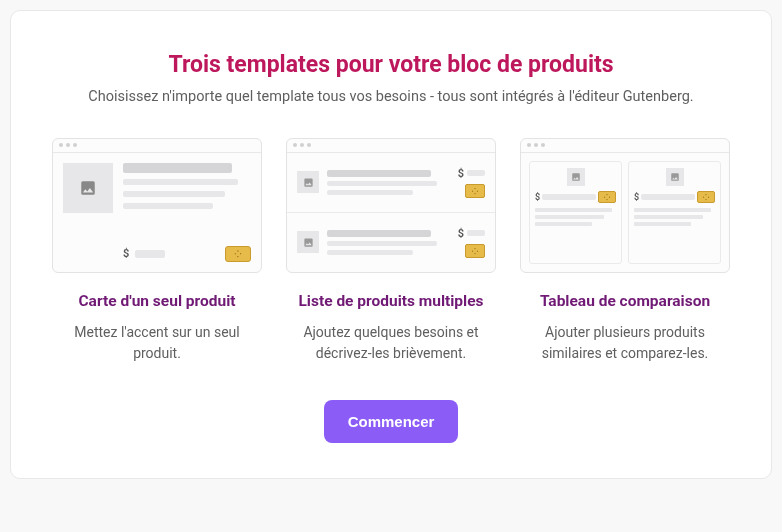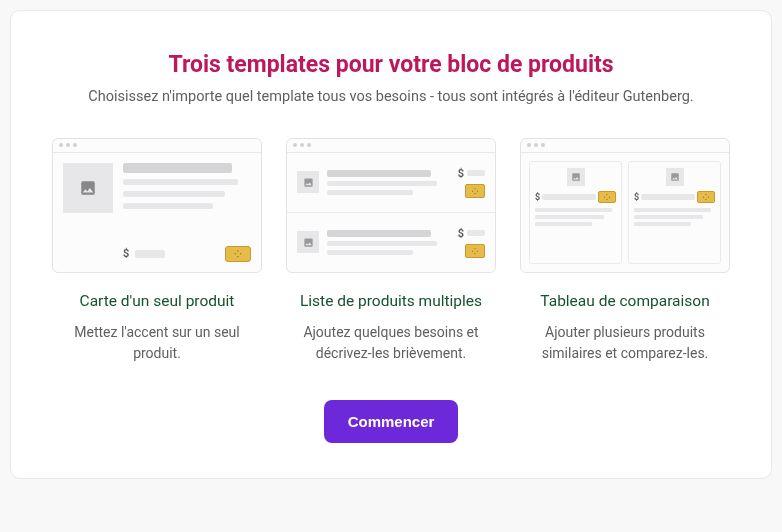--- a/index.html
+++ b/index.html
@@ -91,25 +91,25 @@
     }
     .cmp-img {
       width: 18px; height: 18px; background: #e7e7e9;
       display: flex; align-items: center; justify-content: center; color: #999;
     }
     .cmp-price-row {
       width: 100%; display: flex; align-items: center; gap: 2px;
     }
     .cmp-lines { width: 100%; display: flex; flex-direction: column; gap: 3px; }
     .cmp-bar { height: 4px; background: #e7e7e9; border-radius: 1px; }
-    .card-title { font-size: 15.5px; font-weight: 400; color: #14532d; text-align: center; margin-bottom: 10px; line-height: 1.35; }
+    .card-title { font-size: 15.5px; font-weight: 700; color: #701a75; text-align: center; margin-bottom: 10px; line-height: 1.35; }
     .card-desc { font-size: 14px; color: #5f5f5f; text-align: center; line-height: 1.55; }
     .cta-row { display: flex; justify-content: center; }
     .cta {
-      background: #6d28d9;
+      background: #8b5cf6;
       color: #fff;
       border: none;
       border-radius: 8px;
       padding: 13px 24px;
       font-size: 15px;
       font-weight: 600;
       cursor: pointer;
     }
     svg { display: block; }
   </style>

